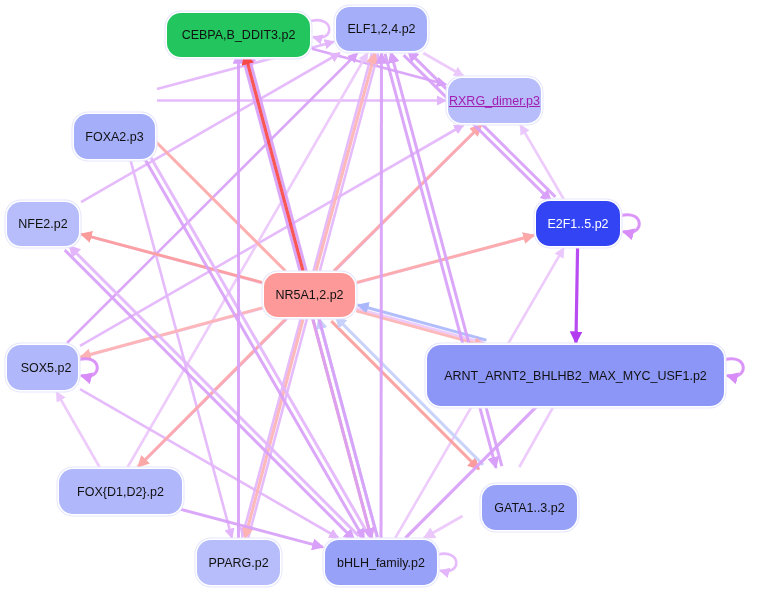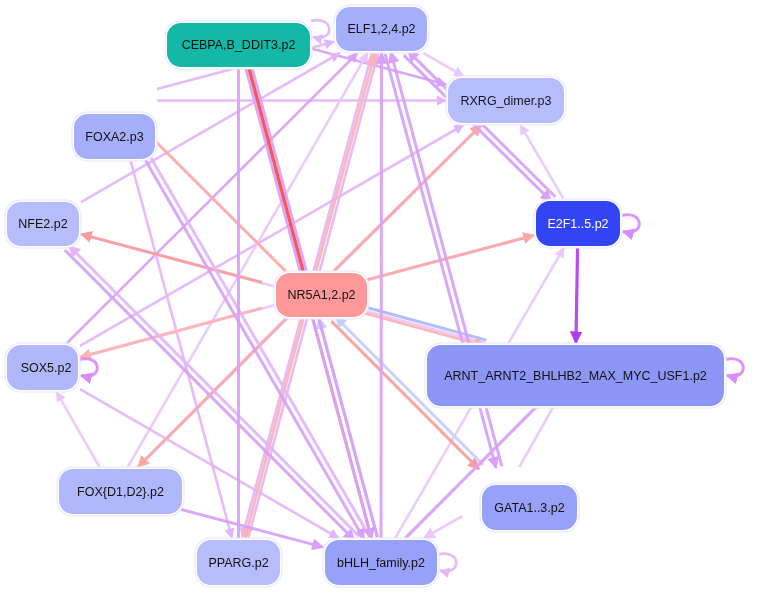--- a/index.html
+++ b/index.html
@@ -100,39 +100,39 @@
         <path fill="none" stroke="#d8a0f8" stroke-width="3" stroke-opacity="0.92" marker-end="url(#m1)" d="M501.829013677376,466.2231132358334 L390.8322569206193,52.22311323583338"></path>
         <path fill="none" stroke="#d8a0f8" stroke-width="3" stroke-opacity="0.92" marker-end="url(#m1)" d="M385.03693226856996,53.77688676416662 L496.0336890253267,467.7768867641666"></path>
         <path fill="none" stroke="#d8a0f8" stroke-width="3" stroke-opacity="0.92" marker-end="url(#m1)" d="M242.01210773984124,53.77417137702075 L371.5575622852958,538.7741713770207"></path>
         <path fill="none" stroke="#d8a0f8" stroke-width="3" stroke-opacity="0.92" marker-end="url(#m1)" d="M403.6363446410465,55.1321431943401 L551.1376299880902,201.1321431943401"></path>
         <path fill="none" stroke="#f84848" stroke-width="3.2" stroke-opacity="0.92" marker-end="url(#m9)" d="M303.093984962406,271 L244.906015037594,53"></path>
         <path fill="none" stroke="#b23cf0" stroke-width="3.2" stroke-opacity="0.92" marker-end="url(#m10)" d="M577.5746527777778,248 L575.9253472222222,343"></path>
         <path fill="none" stroke="#d8a0f8" stroke-width="3.2" stroke-opacity="0.92" marker-end="url(#m1)" d="M405.4371794871795,538 L551.0628205128205,392"></path>
       </g>
   </svg>
 
-  <div class="node" style="left: 167px; top: 23px; width: 143px; height: 44px; background: #14b8a6; color: rgb(17, 17, 17);">
+  <div class="node" style="left: 167px; top: 13px; width: 143px; height: 44px; background: #22c55e; color: rgb(17, 17, 17);">
     <span>CEBPA,B_DDIT3.p2</span>
   </div>
   <div class="node" style="left: 336px; top: 7px; width: 91px; height: 44px; background: rgb(165, 174, 249); color: rgb(17, 17, 17);">
     <span>ELF1,2,4.p2</span>
   </div>
   <div class="node" style="left: 74px; top: 78px; width: 81px; height: 45px; background: rgb(165, 174, 249); color: rgb(17, 17, 17); margin-top: 36px;">
     <span>FOXA2.p3</span>
   </div>
-  <div class="node" style="left: 448px; top: 78px; width: 116px; height: 45px; background: rgb(182, 189, 250); color: #0f172a;">
+  <div class="node" style="left: 448px; top: 78px; width: 93px; height: 45px; background: rgb(182, 189, 250); color: #a21caf; text-decoration: underline;">
     <span>RXRG_dimer.p3</span>
   </div>
   <div class="node" style="left: 7px; top: 202px; width: 72px; height: 44px; background: rgb(182, 189, 250); color: rgb(17, 17, 17);">
     <span>NFE2.p2</span>
   </div>
   <div class="node" style="left: 536px; top: 201px; width: 84px; height: 45px; background: rgb(51, 68, 245); color: rgb(255, 255, 255);">
     <span>E2F1..5.p2</span>
   </div>
-  <div class="node" style="left: 264px; top: 273px; width: 91px; height: 44px; background: rgb(253, 153, 153); color: rgb(17, 17, 17); margin-left: 12px;">
+  <div class="node" style="left: 264px; top: 273px; width: 91px; height: 44px; background: rgb(253, 153, 153); color: rgb(17, 17, 17);">
     <span>NR5A1,2.p2</span>
   </div>
   <div class="node" style="left: 7px; top: 345px; width: 71px; height: 45px; background: rgb(176, 183, 250); color: rgb(17, 17, 17); padding-left: 7px;">
     <span>SOX5.p2</span>
   </div>
   <div class="node" style="left: 427px; top: 345px; width: 297px; height: 61px; background: rgb(140, 150, 247); color: rgb(17, 17, 17);">
     <span>ARNT_ARNT2_BHLHB2_MAX_MYC_USF1.p2</span>
   </div>
   <div class="node" style="left: 59px; top: 469px; width: 123px; height: 45px; background: rgb(176, 183, 250); color: rgb(17, 17, 17);">
     <span>FOX{D1,D2}.p2</span>

